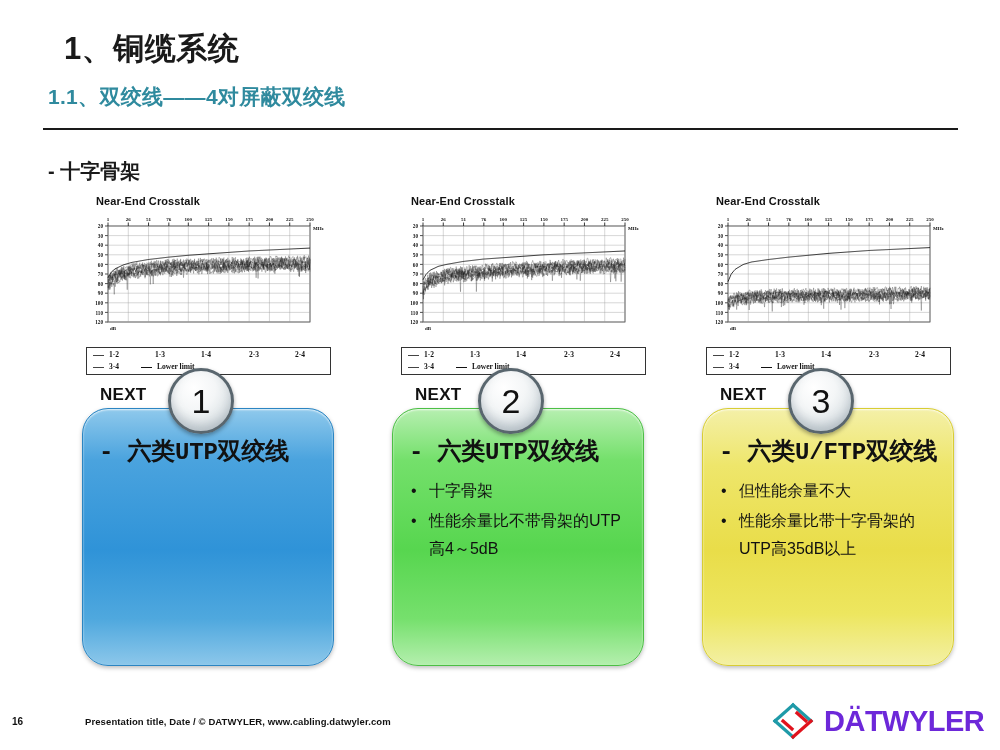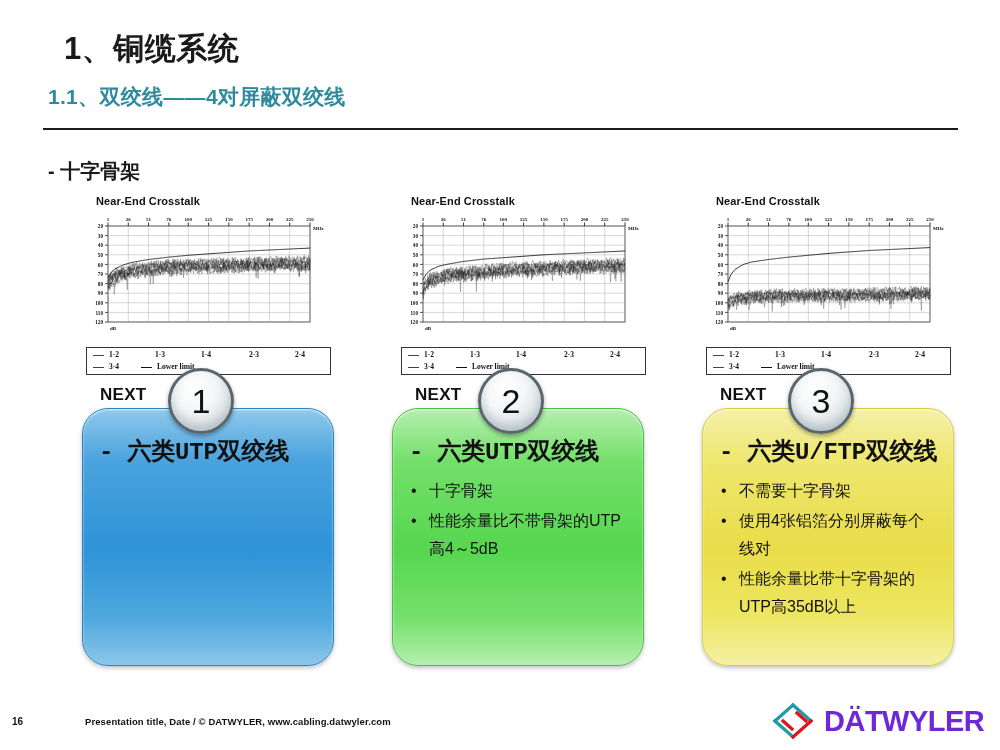--- a/index.html
+++ b/index.html
@@ -492,22 +492,21 @@
     <div class="box-heading">- 六类UTP双绞线</div>
     <ul class="bullet-list">
       <li class="bullet-item">十字骨架</li>
       <li class="bullet-item">性能余量比不带骨架的UTP高4～5dB</li>
     </ul>
   </div>
 
   <div class="info-box box-yellow">
     <div class="box-heading">- 六类U/FTP双绞线</div>
     <ul class="bullet-list">
-      <li class="bullet-item">不需要十字骨架</li>
-      <li class="bullet-item">使用4张铝箔分别屏蔽每个线对</li>
+      <li class="bullet-item">但性能余量不大</li>
       <li class="bullet-item">性能余量比带十字骨架的UTP高35dB以上</li>
     </ul>
   </div>
 
   <div class="badge badge-1">
     <span class="badge-num">1</span>
   </div>
   <div class="badge badge-2">
     <span class="badge-num">2</span>
   </div>

